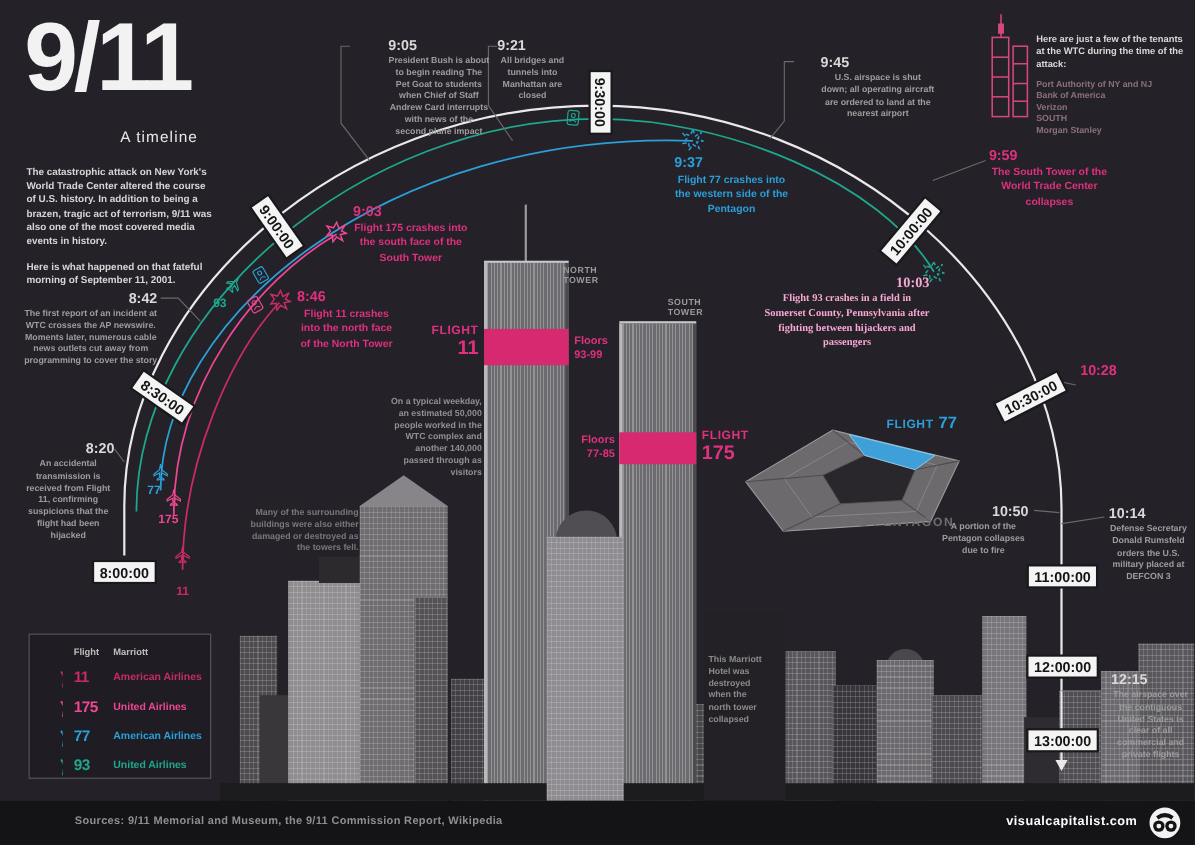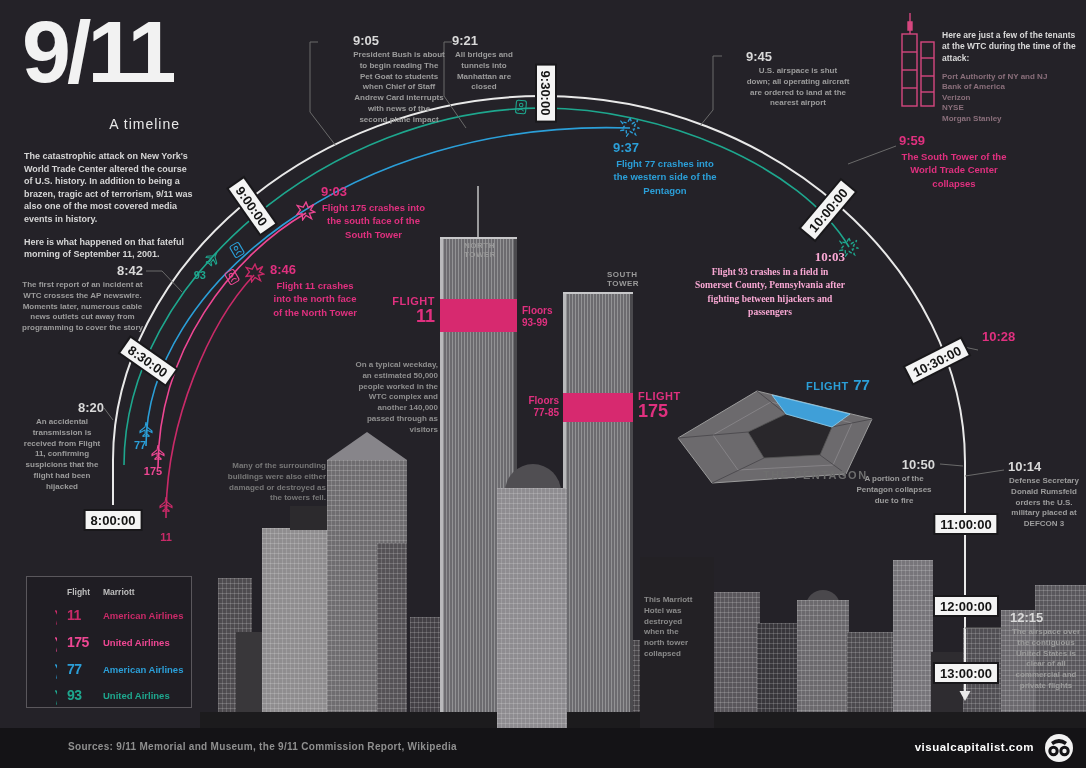--- a/index.html
+++ b/index.html
@@ -265,21 +265,21 @@
   </div>
   <div class="ev" style="left:1010px;top:611px;width:72px;">
     <div class="t">12:15</div>
     <div class="x">The airspace over the contiguous United States is clear of all commercial and private flights</div>
   </div>
 
   <div class="note right" style="left:350px;top:360px;width:88px;">On a typical weekday, an estimated 50,000 people worked in the WTC complex and another 140,000 passed through as visitors</div>
   <div class="note right" style="left:218px;top:461px;width:108px;color:#777;">Many of the surrounding buildings were also either damaged or destroyed as the towers fell.</div>
   <div class="note" style="left:644px;top:595px;width:56px;color:#8a8a8a;">This Marriott Hotel was destroyed when the north tower collapsed</div>
 
-  <div class="twr-label" style="left:464px;top:241px;">NORTH TOWER</div>
+  <div class="twr-label" style="left:512px;top:241px;">NORTH TOWER</div>
   <div class="twr-label" style="left:607px;top:270px;">SOUTH TOWER</div>
 
   <div class="flight-tag" style="left:380px;top:296px;width:55px;text-align:right;">
     <div class="flword">FLIGHT</div>
     <div class="flnum">11</div>
   </div>
   <div class="floors" style="left:522px;top:305px;">
     <div>Floors</div>
     <div>93-99</div>
   </div>
@@ -296,21 +296,21 @@
     <span class="flword">FLIGHT</span>
     <span class="flnum" style="font-size:15px;">77</span>
   </div>
   <div style="position:absolute;left:763px;top:469px;font-size:11px;font-weight:bold;letter-spacing:1.5px;color:#6e6e6e;z-index:6;">THE PENTAGON</div>
 
   <div class="tenants-head">Here are just a few of the tenants at the WTC during the time of the attack:</div>
   <div class="tenants-list">
     <div>Port Authority of NY and NJ</div>
     <div>Bank of America</div>
     <div>Verizon</div>
-    <div>NYSE</div>
+    <div>SOUTH</div>
     <div>Morgan Stanley</div>
   </div>
 
   <div class="legend">
     <div class="hdr" style="left:40px;">Flight</div>
     <div class="hdr" style="left:76px;">Marriott</div>
     <div class="lrow" style="top:28px;">
       <svg class="pl" viewBox="-8 -8 16 16" style="color:#c92a68;">
           <use href="#plane" transform="rotate(-40)"></use>
         </svg>

